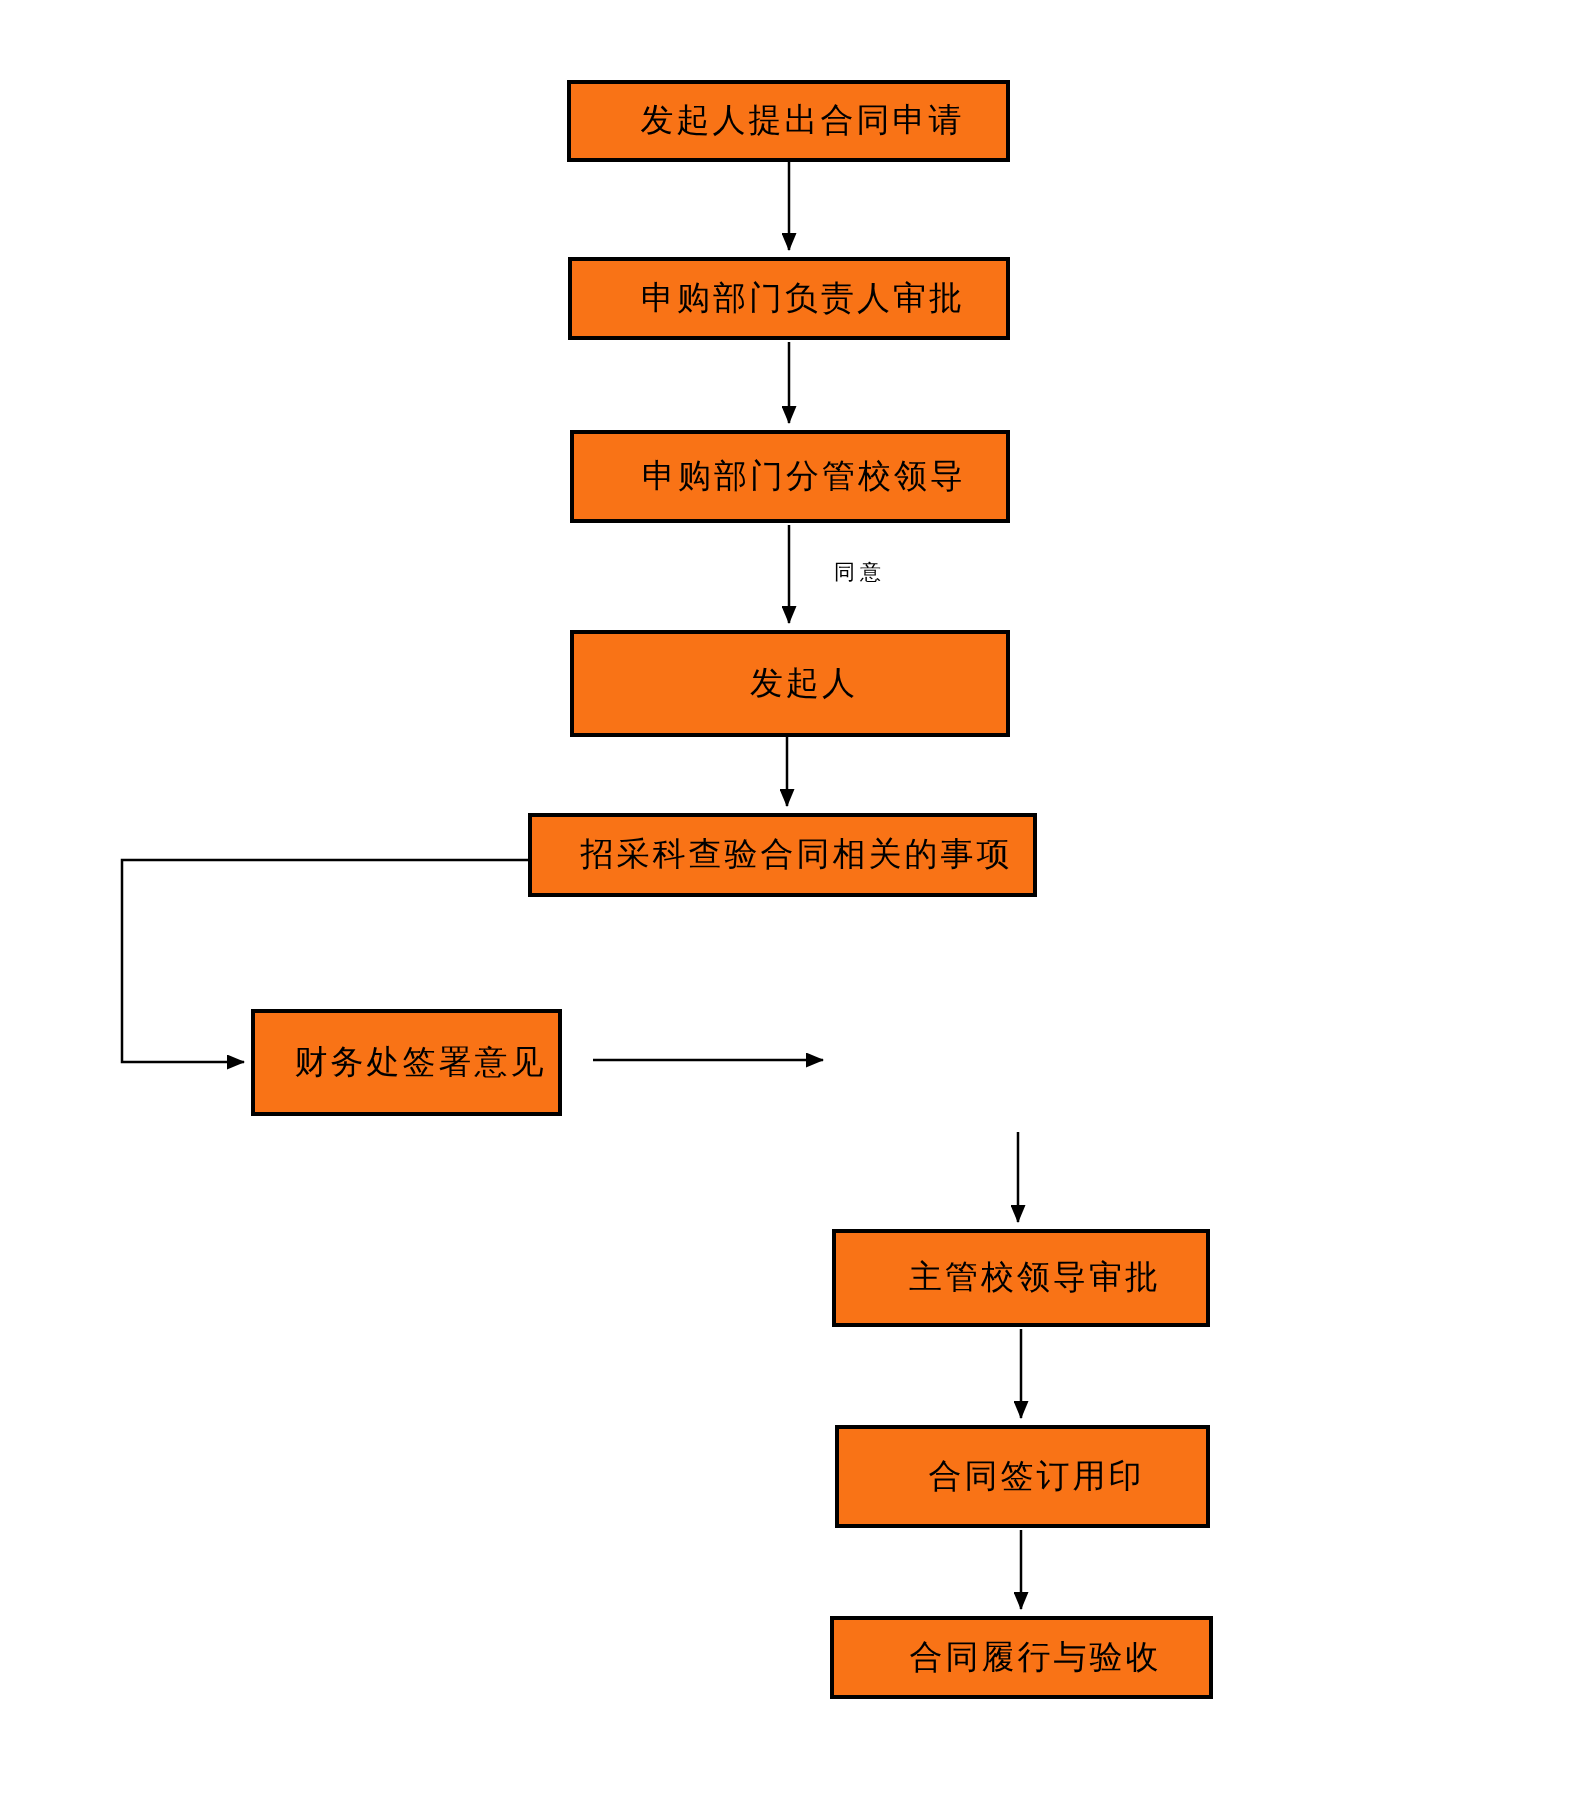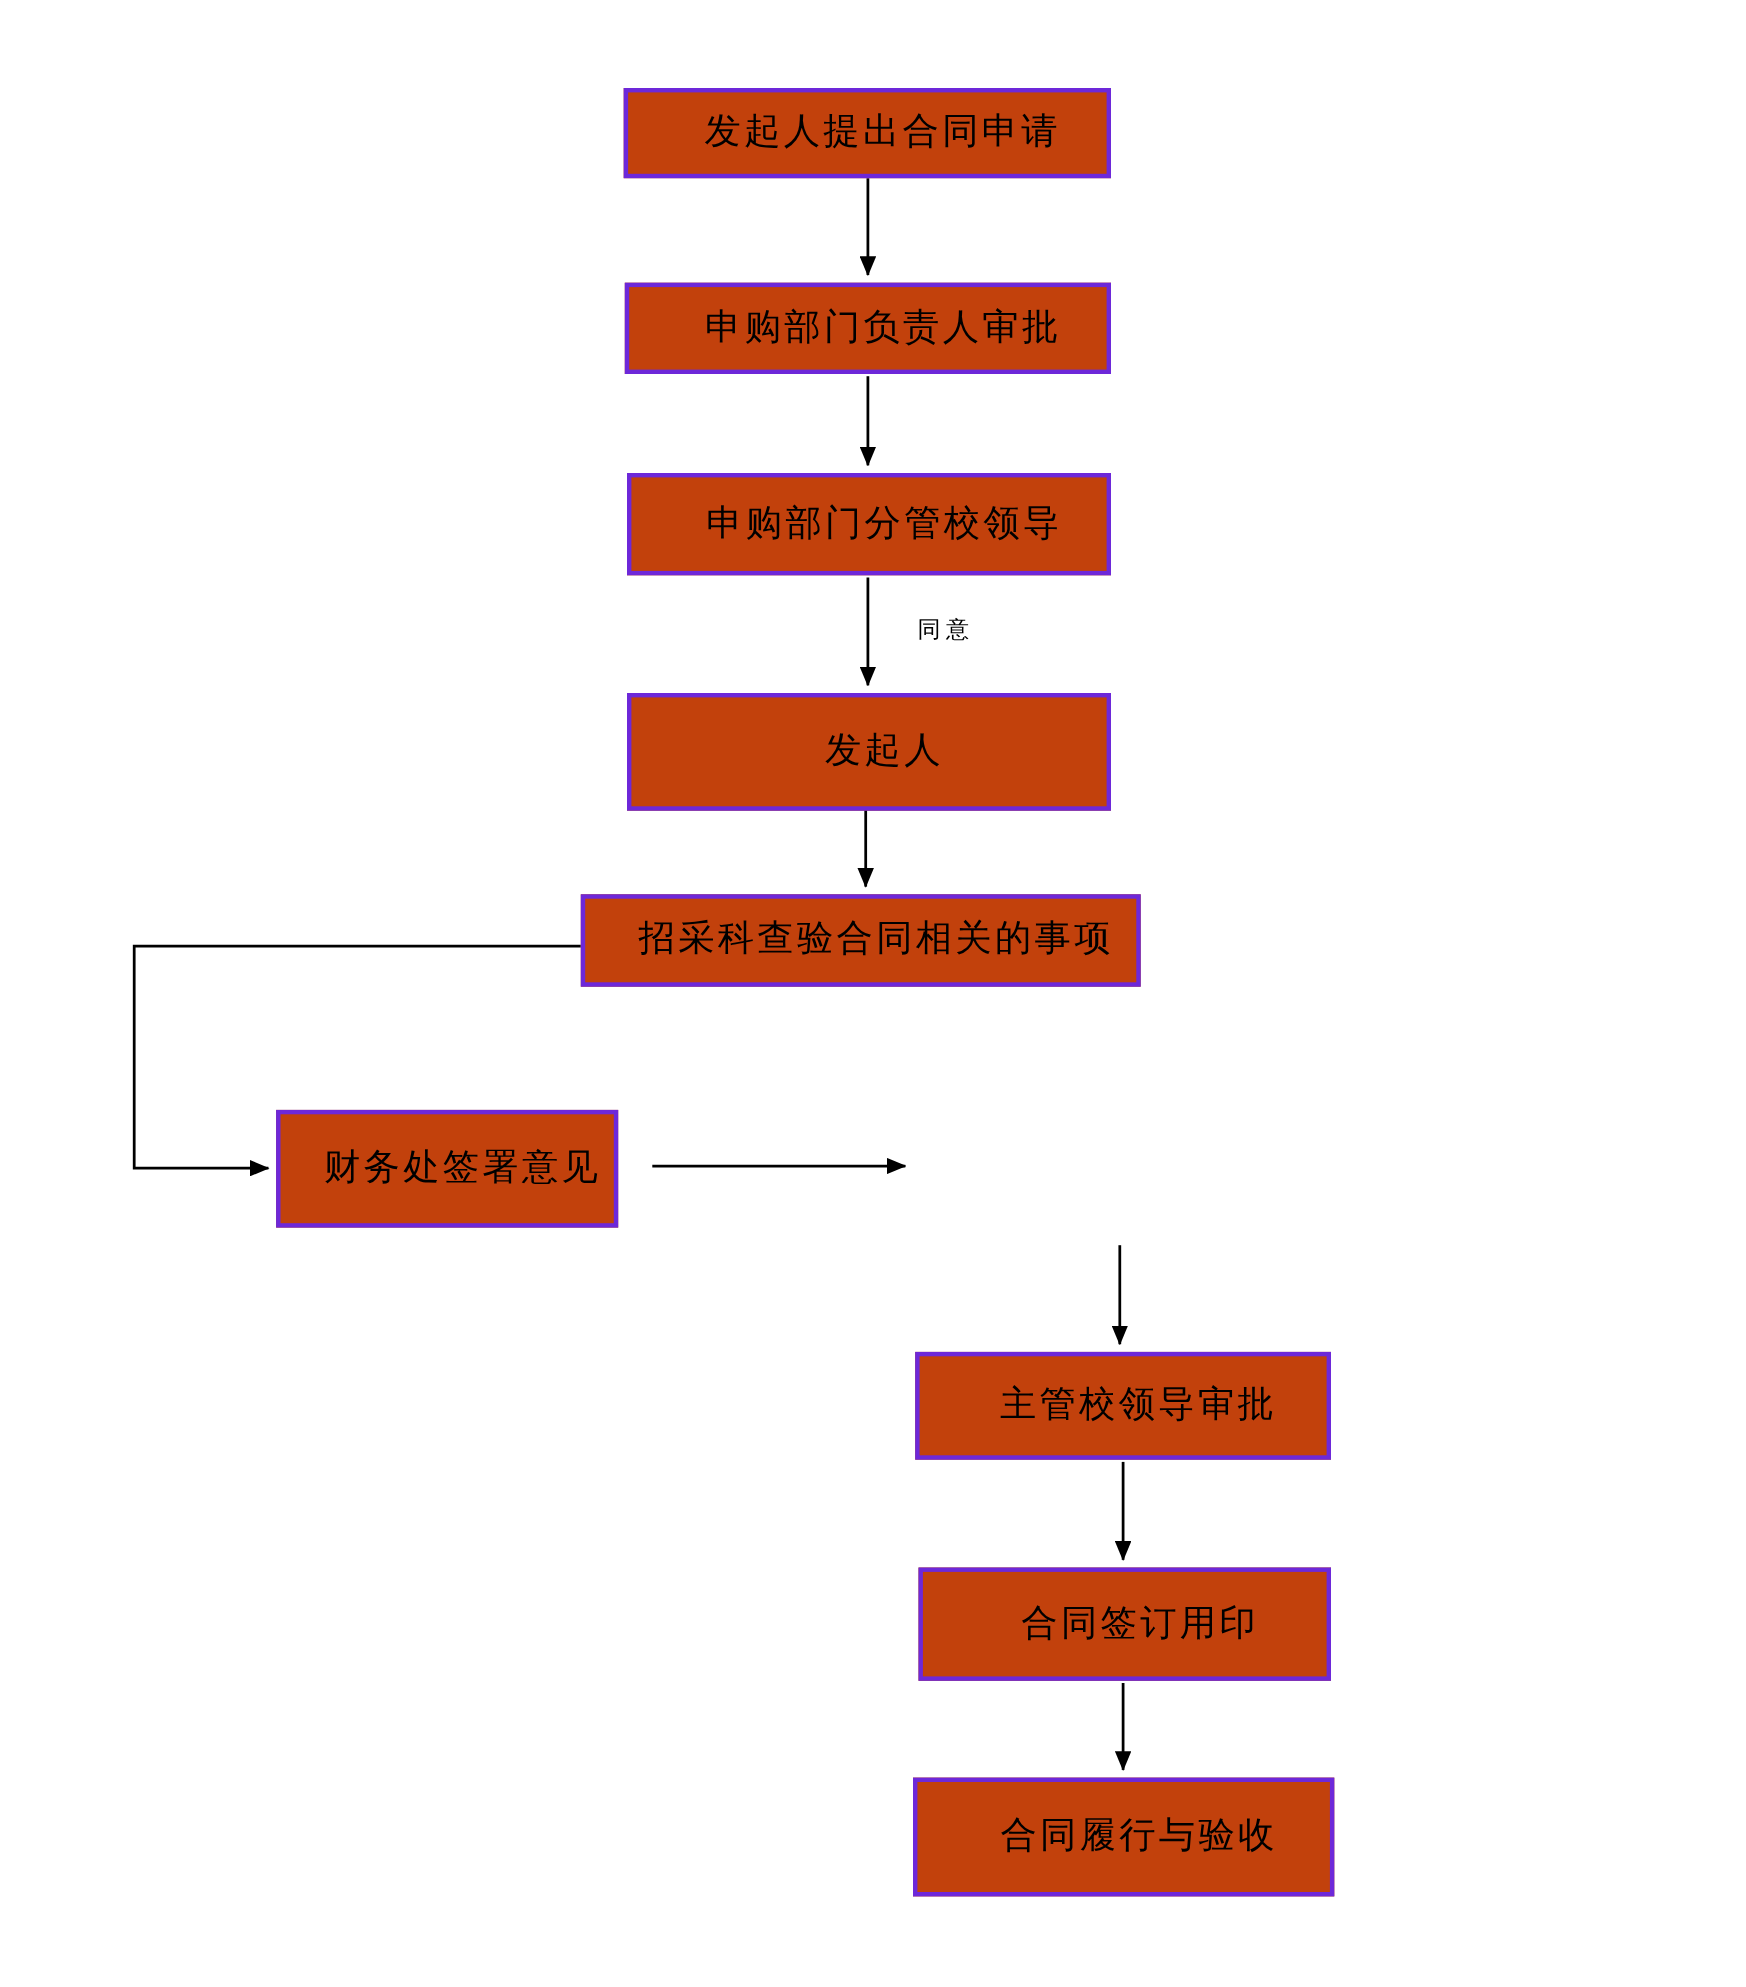--- a/index.html
+++ b/index.html
@@ -24,22 +24,22 @@
     height: 1806px;
   }
   #connectors path {
     fill: none;
     stroke: #000000;
     stroke-width: 2.5px;
   }
   .node {
     position: absolute;
     box-sizing: border-box;
-    border: 4px solid #6d28d9;
-    background: #c2410c;
+    border: 4px solid #000000;
+    background: #f97316;
     display: flex;
     align-items: center;
     justify-content: center;
     text-align: center;
     font-size: 33px;
     letter-spacing: 3px;
     line-height: 1.45;
     white-space: pre-line;
     padding-left: 28px;
   }
@@ -58,21 +58,21 @@
   
   #n0 { left: 567px; top:   80px; width: 443px; height:  82px; }
   #n1 { left: 568px; top:  257px; width: 442px; height:  83px; }
   #n2 { left: 570px; top:  430px; width: 440px; height:  93px; }
   #n3 { left: 570px; top:  630px; width: 440px; height:  107px; text-align: right; }
   #n4 { left: 528px; top:  813px; width: 509px; height:  84px; }
   #n5 { left: 251px; top: 1009px; width: 311px; height: 107px; }
   #n6 { left: 830px; top: 1015px; width: 372px; height: 115px; }
   #n7 { left: 832px; top: 1229px; width: 378px; height:  98px; }
   #n8 { left: 835px; top: 1425px; width: 375px; height: 103px; }
-  #n9 { left: 830px; top: 1616px; width: 383px; height: 108px; }
+  #n9 { left: 830px; top: 1616px; width: 383px; height: 83px; }
   #agree-label { left: 812px; top: 558px; }
 </style>
 </head>
 <body>
 
 <div id="canvas">
 
   <svg id="connectors" viewBox="0 0 1587 1806" xmlns="http://www.w3.org/2000/svg">
     <defs>
       <marker id="arrowhead" markerUnits="userSpaceOnUse" markerWidth="18" markerHeight="15" refX="17" refY="7.5" orient="auto">

